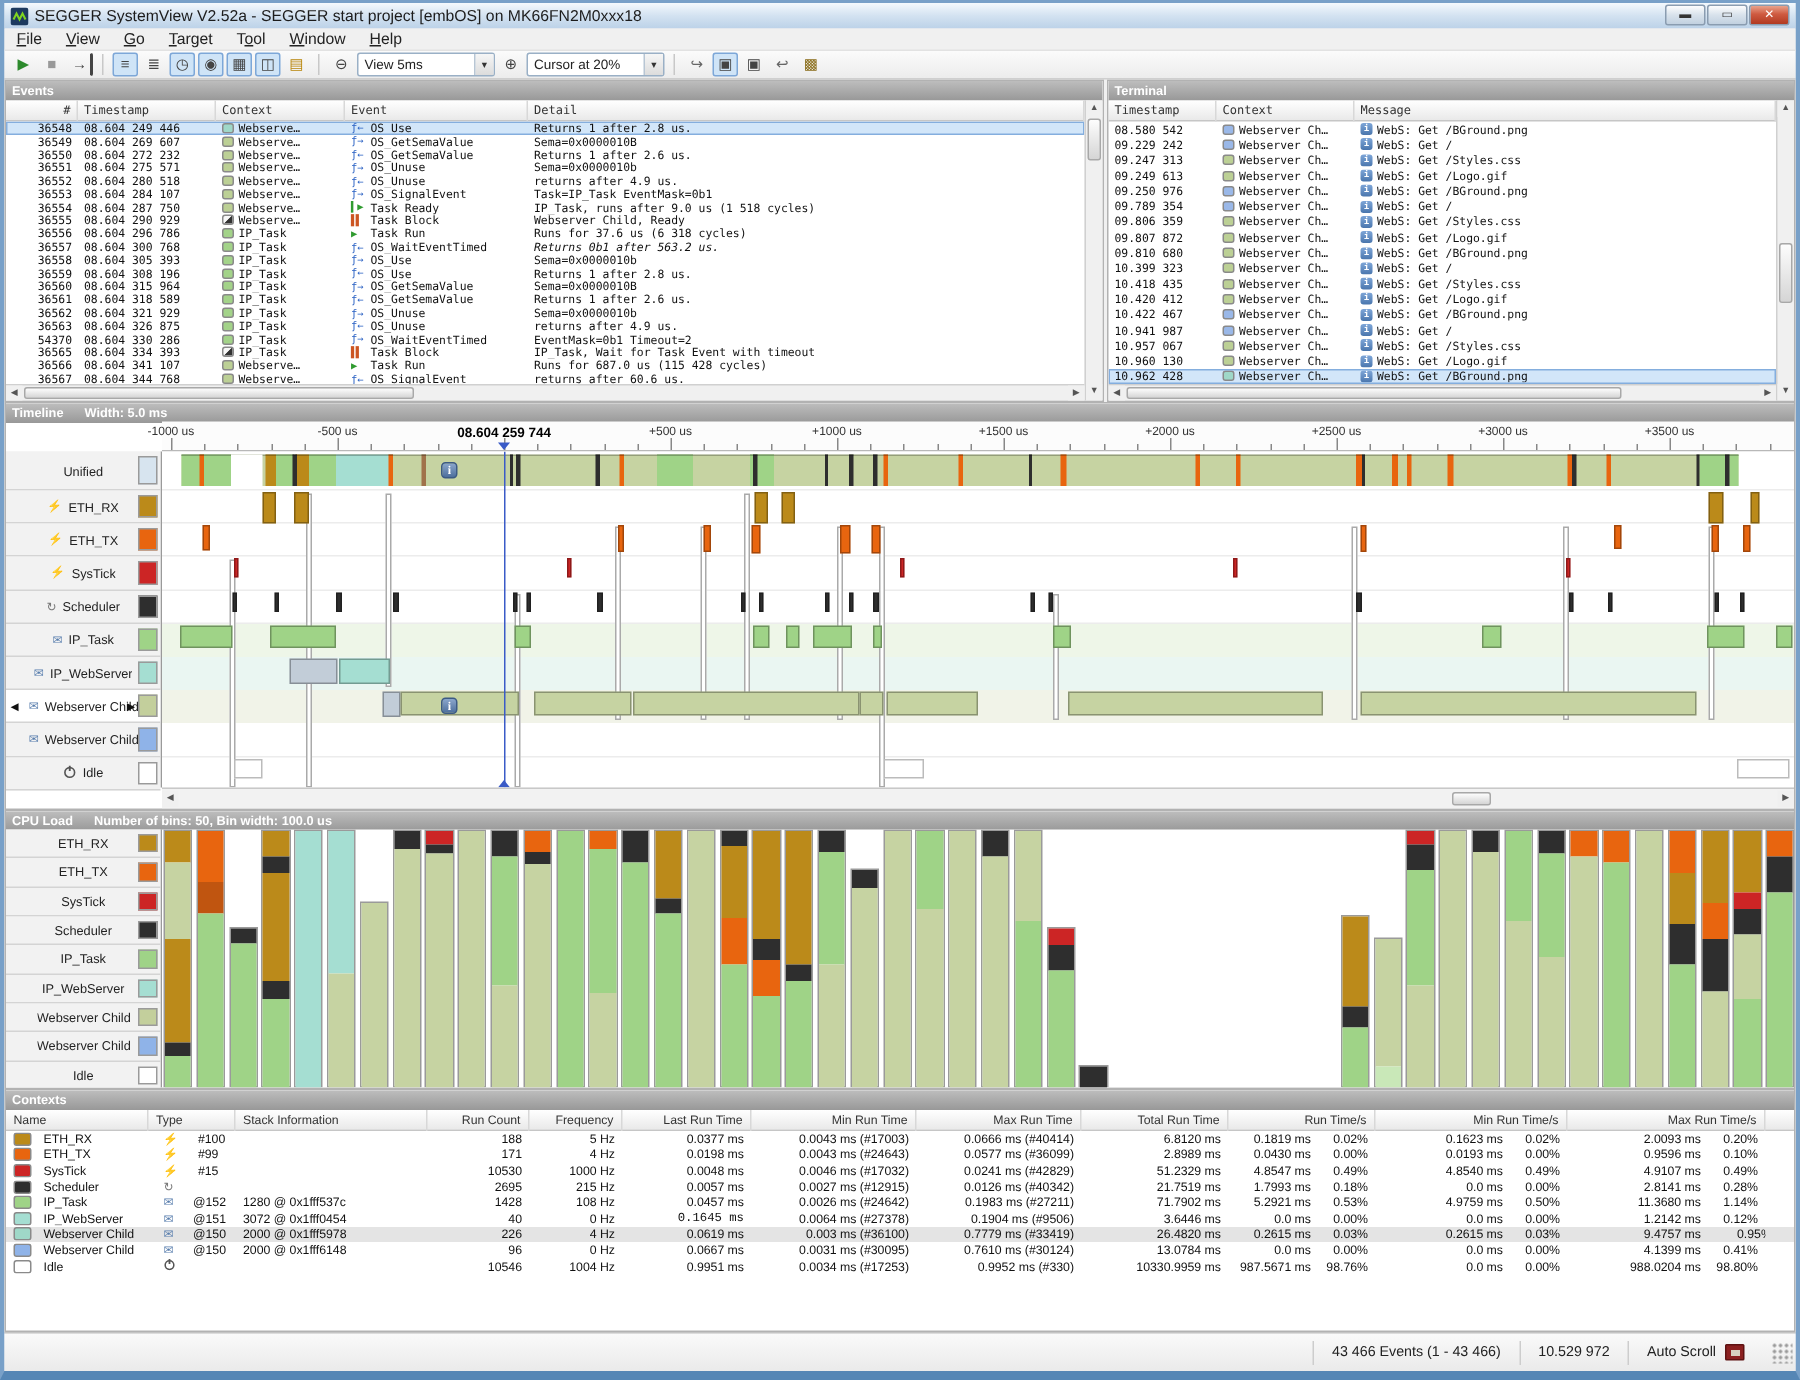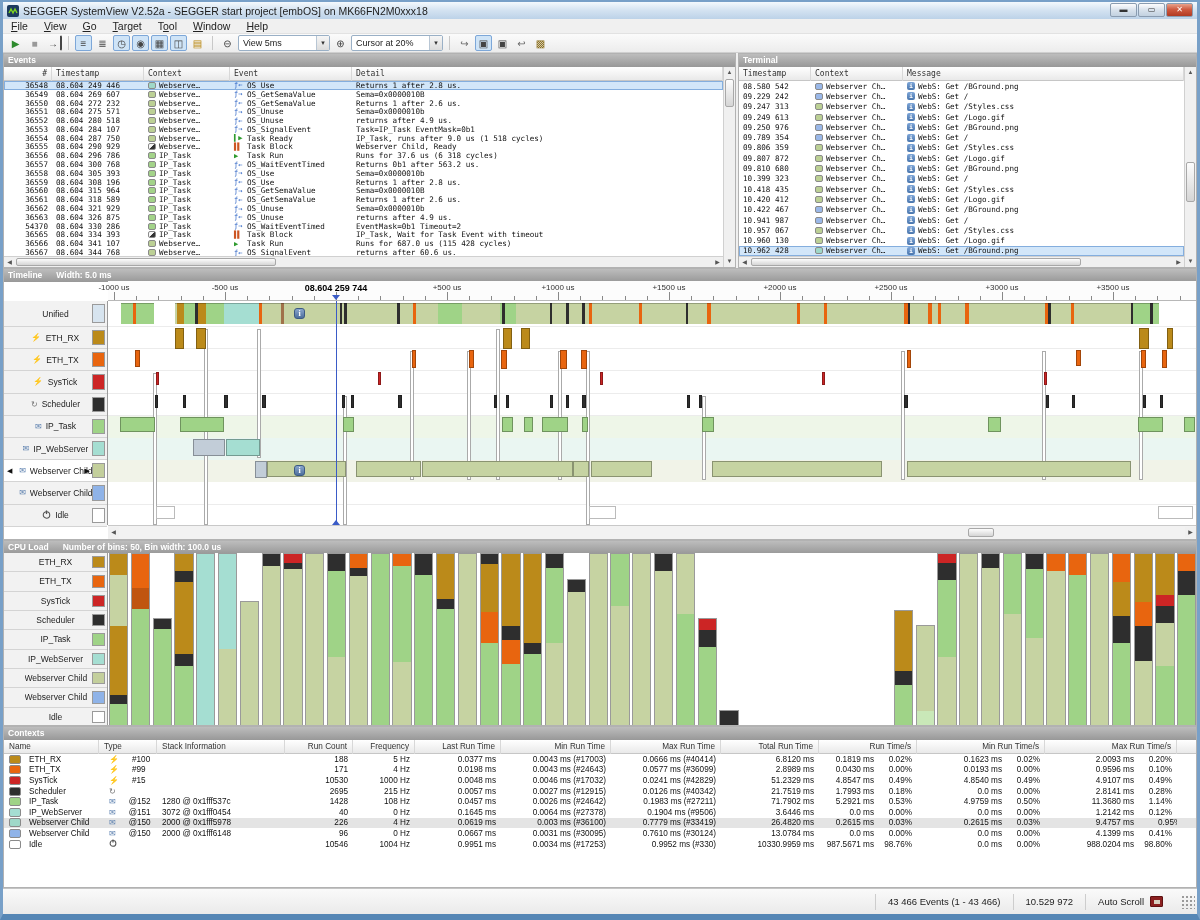--- a/index.html
+++ b/index.html
@@ -325,21 +325,21 @@
             <span class="cell num" style="width: 48px;">36557</span>
             <span class="cell" style="width: 92px;">08.604 300 768</span>
             <span class="cell" style="width: 86px; display: flex; align-items: center;">
               <span class="sw" style="background: rgb(163, 211, 137);"></span>
               <span>IP_Task</span>
             </span>
             <span class="cell" style="width: 122px; display: flex; align-items: center;">
               <span class="evicon"><span class="f-ret">ƒ←</span></span>
               <span>OS_WaitEventTimed</span>
             </span>
-            <span class="cell" style="flex: 1 1 0%;">Returns 0b1 after 563.2 us.</span>
+            <span class="cell" style="flex: 1 1 0%; font-style: italic;">Returns 0b1 after 563.2 us.</span>
           </div>
           <div class="trow ev-row">
             <span class="cell num" style="width: 48px;">36558</span>
             <span class="cell" style="width: 92px;">08.604 305 393</span>
             <span class="cell" style="width: 86px; display: flex; align-items: center;">
               <span class="sw" style="background: rgb(163, 211, 137);"></span>
               <span>IP_Task</span>
             </span>
             <span class="cell" style="width: 122px; display: flex; align-items: center;">
               <span class="evicon"><span class="f-call">ƒ→</span></span>
@@ -1360,21 +1360,21 @@
               <span class="sw dots" style="width: 9px; height: 9px; background: rgb(165, 222, 210);"></span>
               <span>IP_WebServer</span>
             </span>
             <span style="width: 58px; display: flex; align-items: center; gap: 3px;">
               <span class="tico mail">✉</span>
               <span>@151</span>
             </span>
             <span style="width: 128px;">3072 @ 0x1fff0454</span>
             <span class="ra" style="width: 68px;">40</span>
             <span class="ra" style="width: 62px;">0 Hz</span>
-            <span class="ra" style="width: 86px;">0.1645 ms</span>
+            <span class="ra" style="width: 86px; font-family: Liberation Mono, monospace;">0.1645 ms</span>
             <span class="ra" style="width: 110px;">0.0064 ms (#27378)</span>
             <span class="ra" style="width: 110px;">0.1904 ms (#9506)</span>
             <span class="ra" style="width: 98px;">3.6446 ms</span>
             <span class="split" style="width: 98px;">
               <i style="flex: 1 1 0%;">0.0 ms</i>
               <i style="width: 38px;">0.00%</i>
             </span>
             <span class="split" style="width: 128px;">
               <i style="flex: 1 1 0%;">0.0 ms</i>
               <i style="width: 38px;">0.00%</i>

